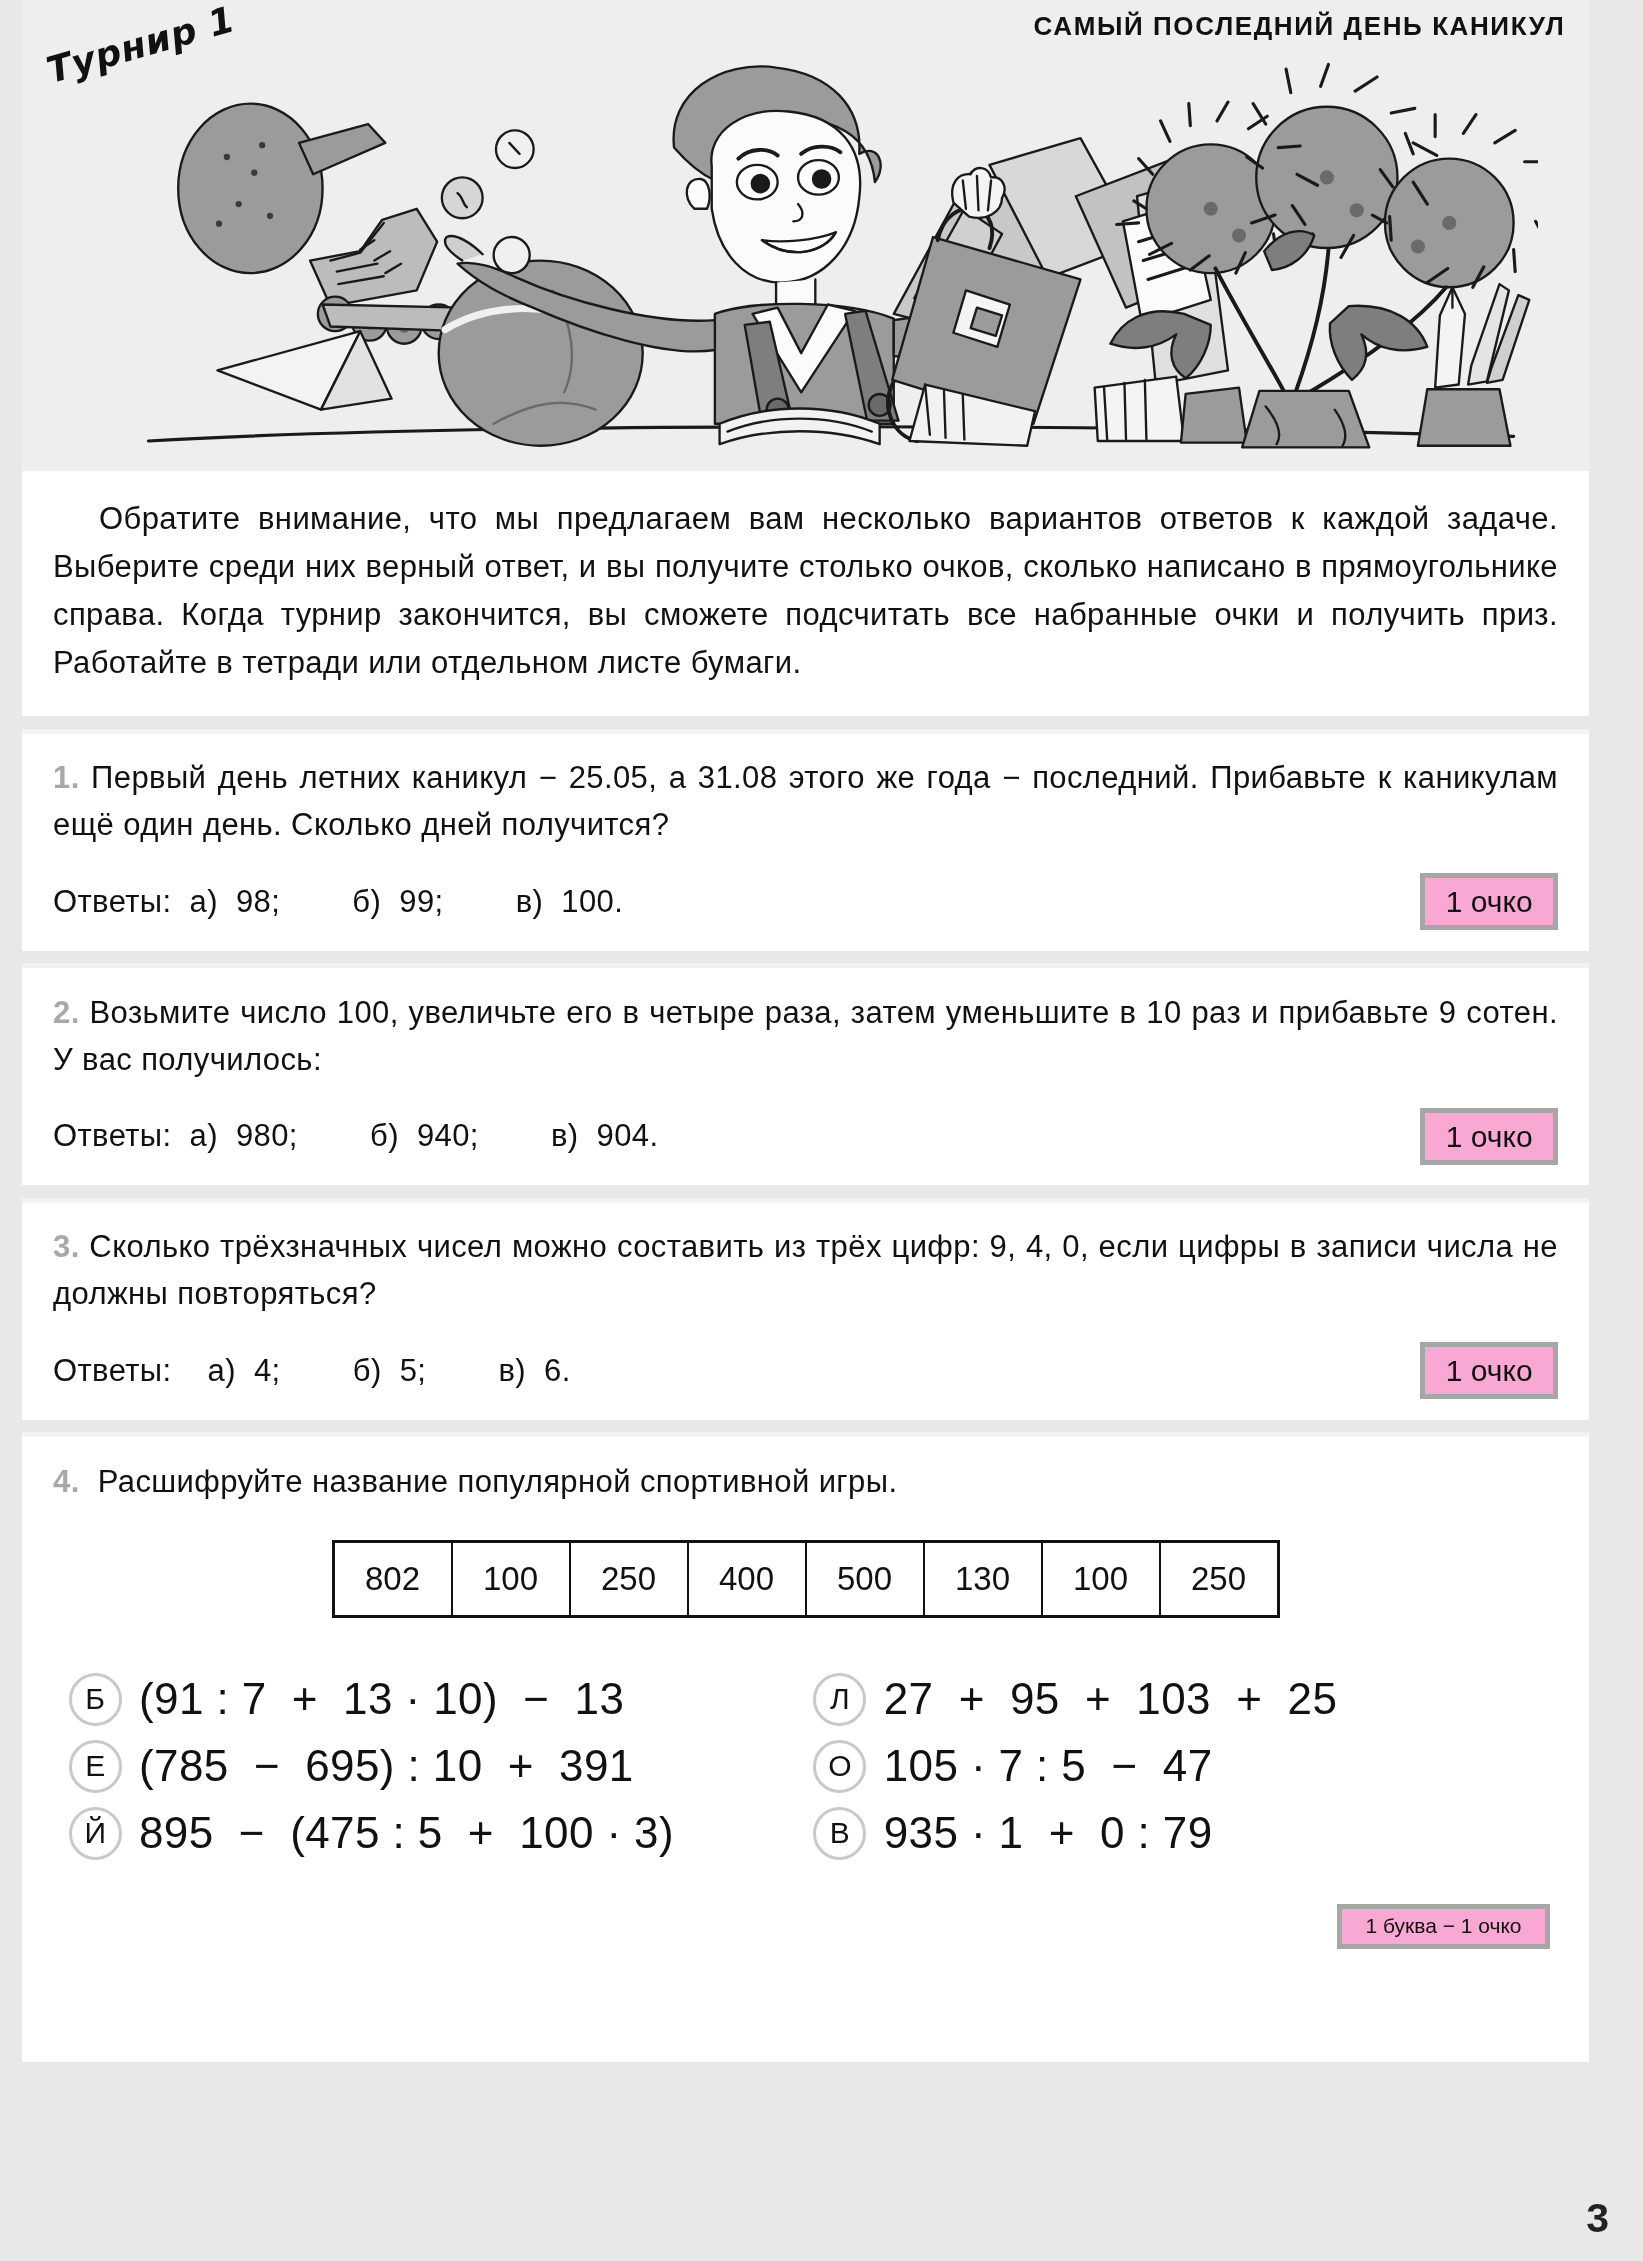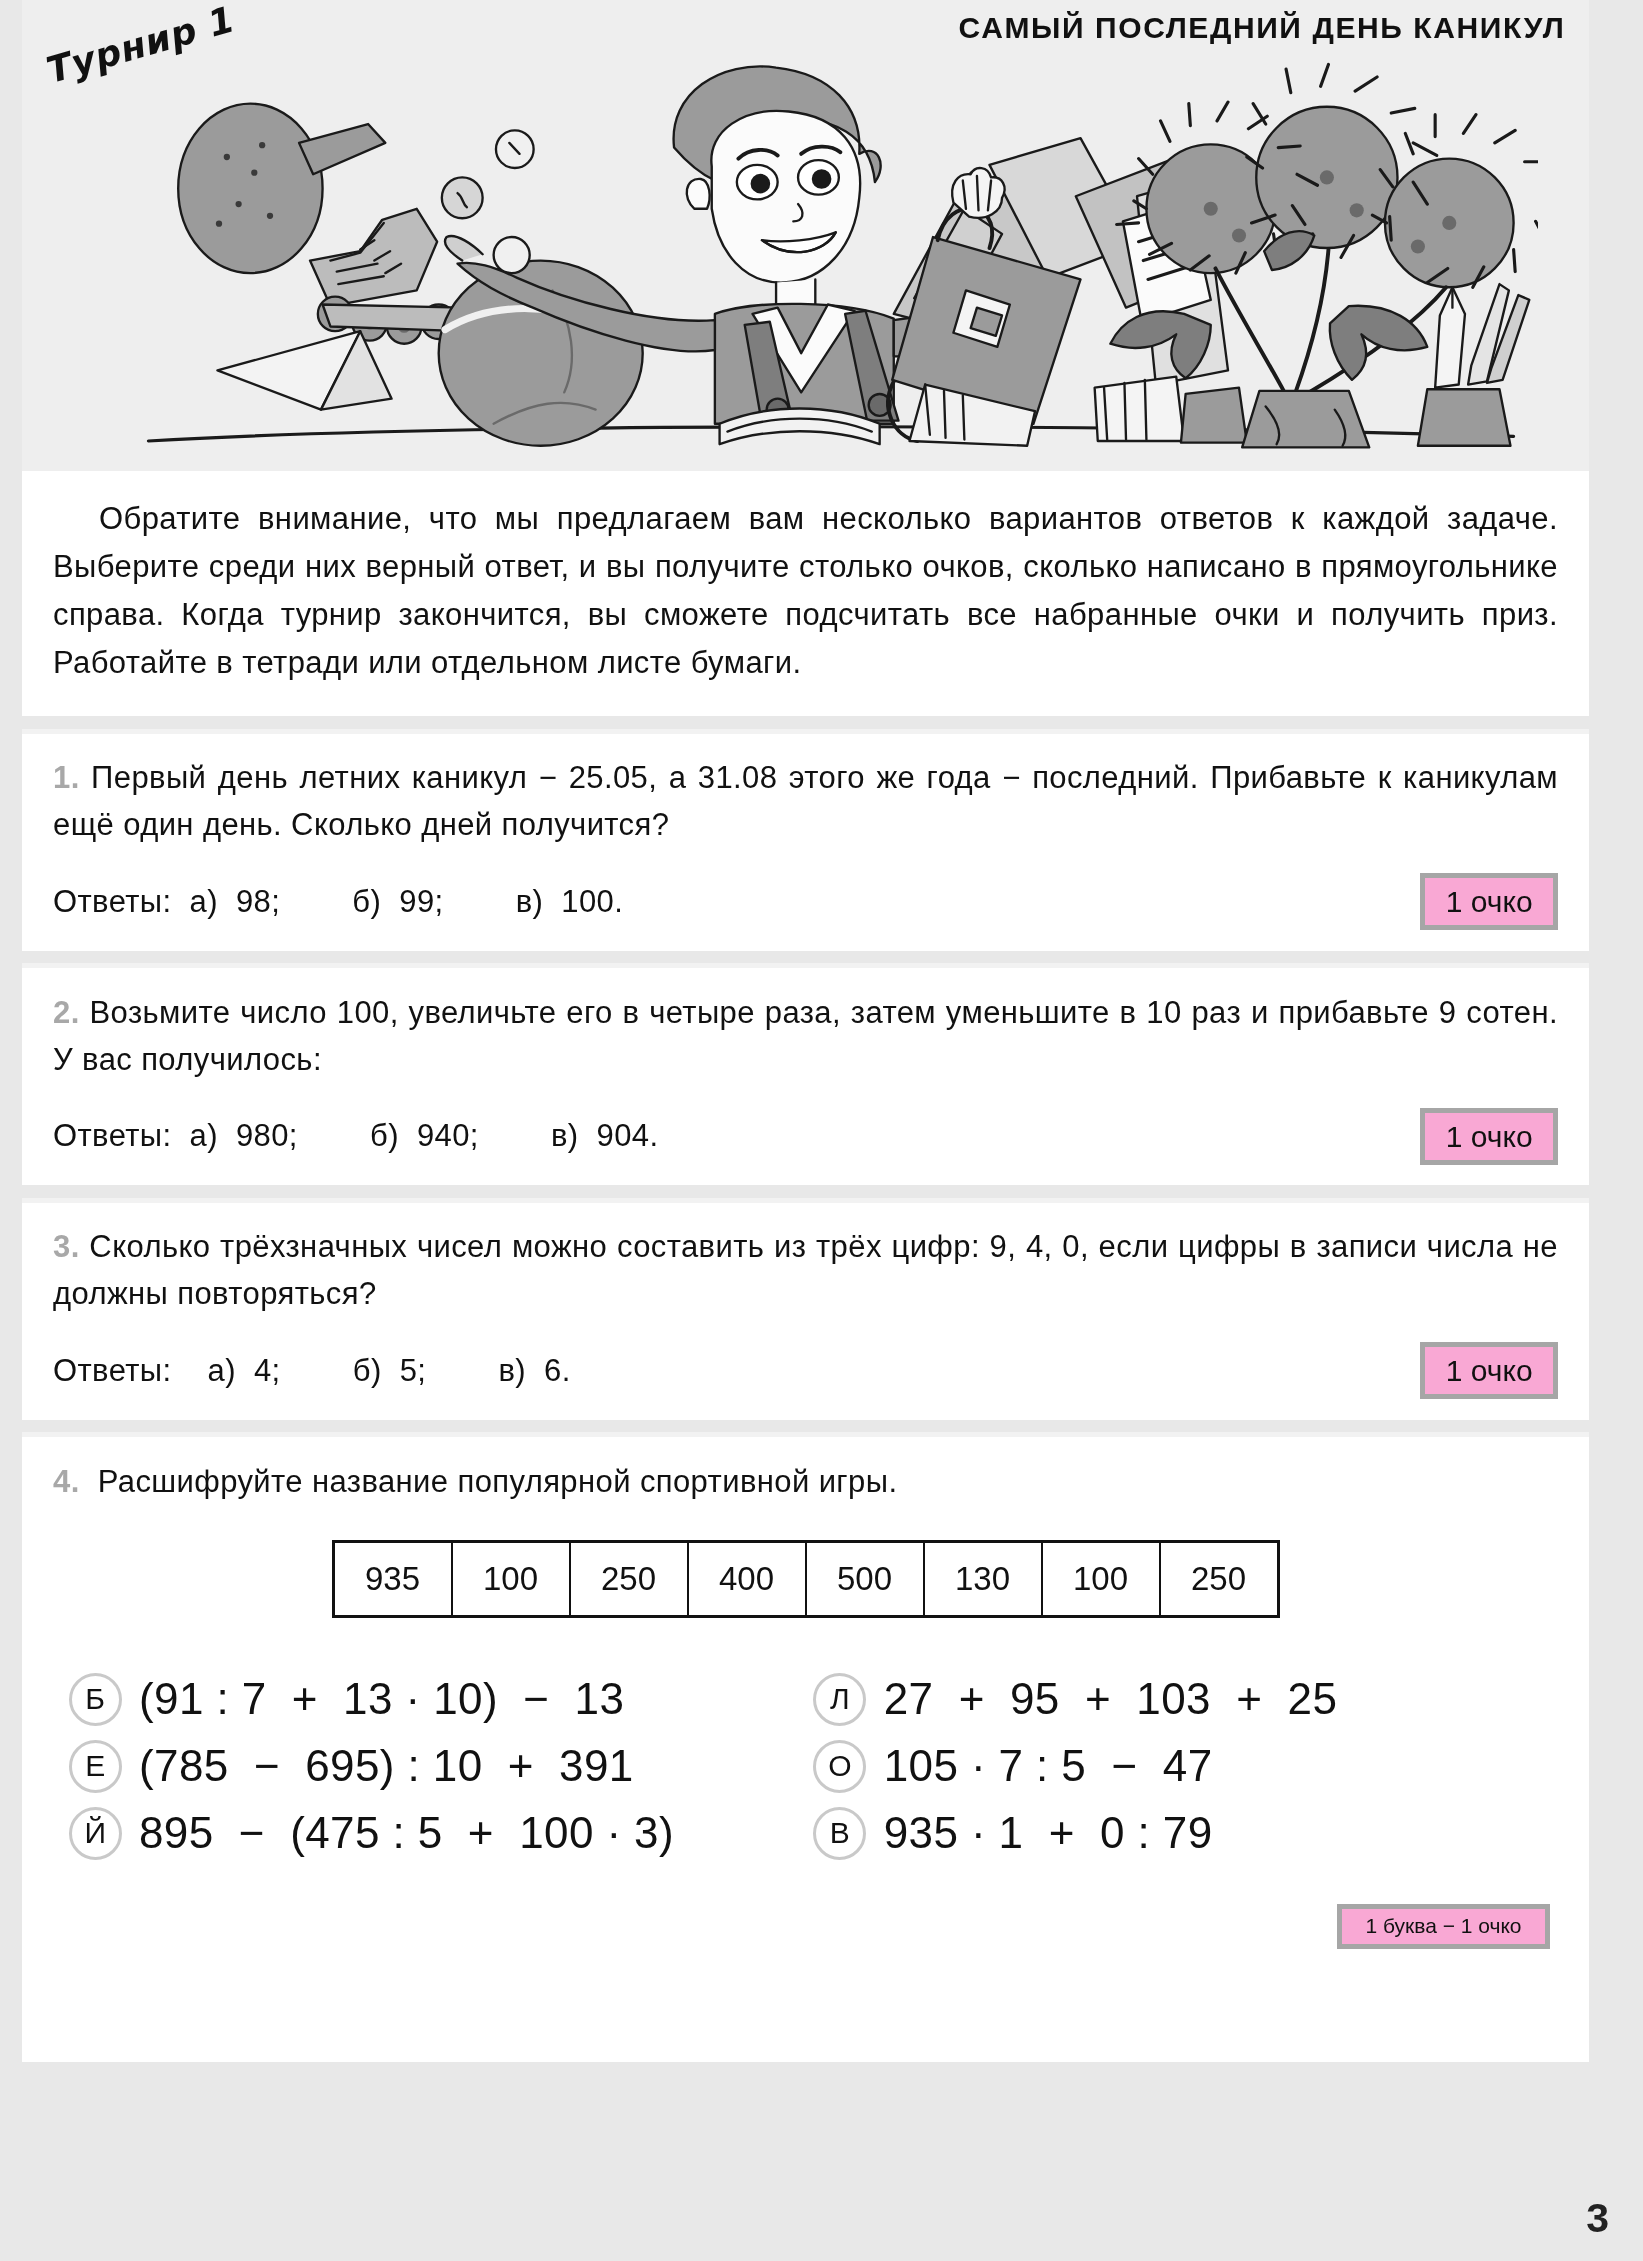--- a/index.html
+++ b/index.html
@@ -47,21 +47,21 @@
     font-weight: bold;
     font-style: italic;
     color: #111;
     letter-spacing: 0.8px;
     font-family: "DejaVu Sans", sans-serif;
   }
   .page-title {
     position: absolute;
     right: 23.6px;
     top: 11px;
-    font-size: 30px;
+    font-size: 26px;
     font-weight: bold;
     letter-spacing: 1.6px;
     color: #111;
     font-family: "Liberation Sans", sans-serif;
     white-space: nowrap;
   }
 
   
   .illus {
     position: absolute;
@@ -417,21 +417,21 @@
 
     <div class="gap"></div>
 
     <div class="hairline"></div>
     <div class="task">
       <p class="task-text"><span class="tnum">4.</span>&nbsp; <span>Расшифруйте название популярной спортивной игры.</span></p>
 
       <table class="cipher-table">
         <tbody>
             <tr>
-          <td>935</td>
+          <td>802</td>
           <td>100</td>
           <td>250</td>
           <td>400</td>
           <td>500</td>
           <td>130</td>
           <td>100</td>
           <td>250</td>
         </tr>
       </tbody>
         </table>

